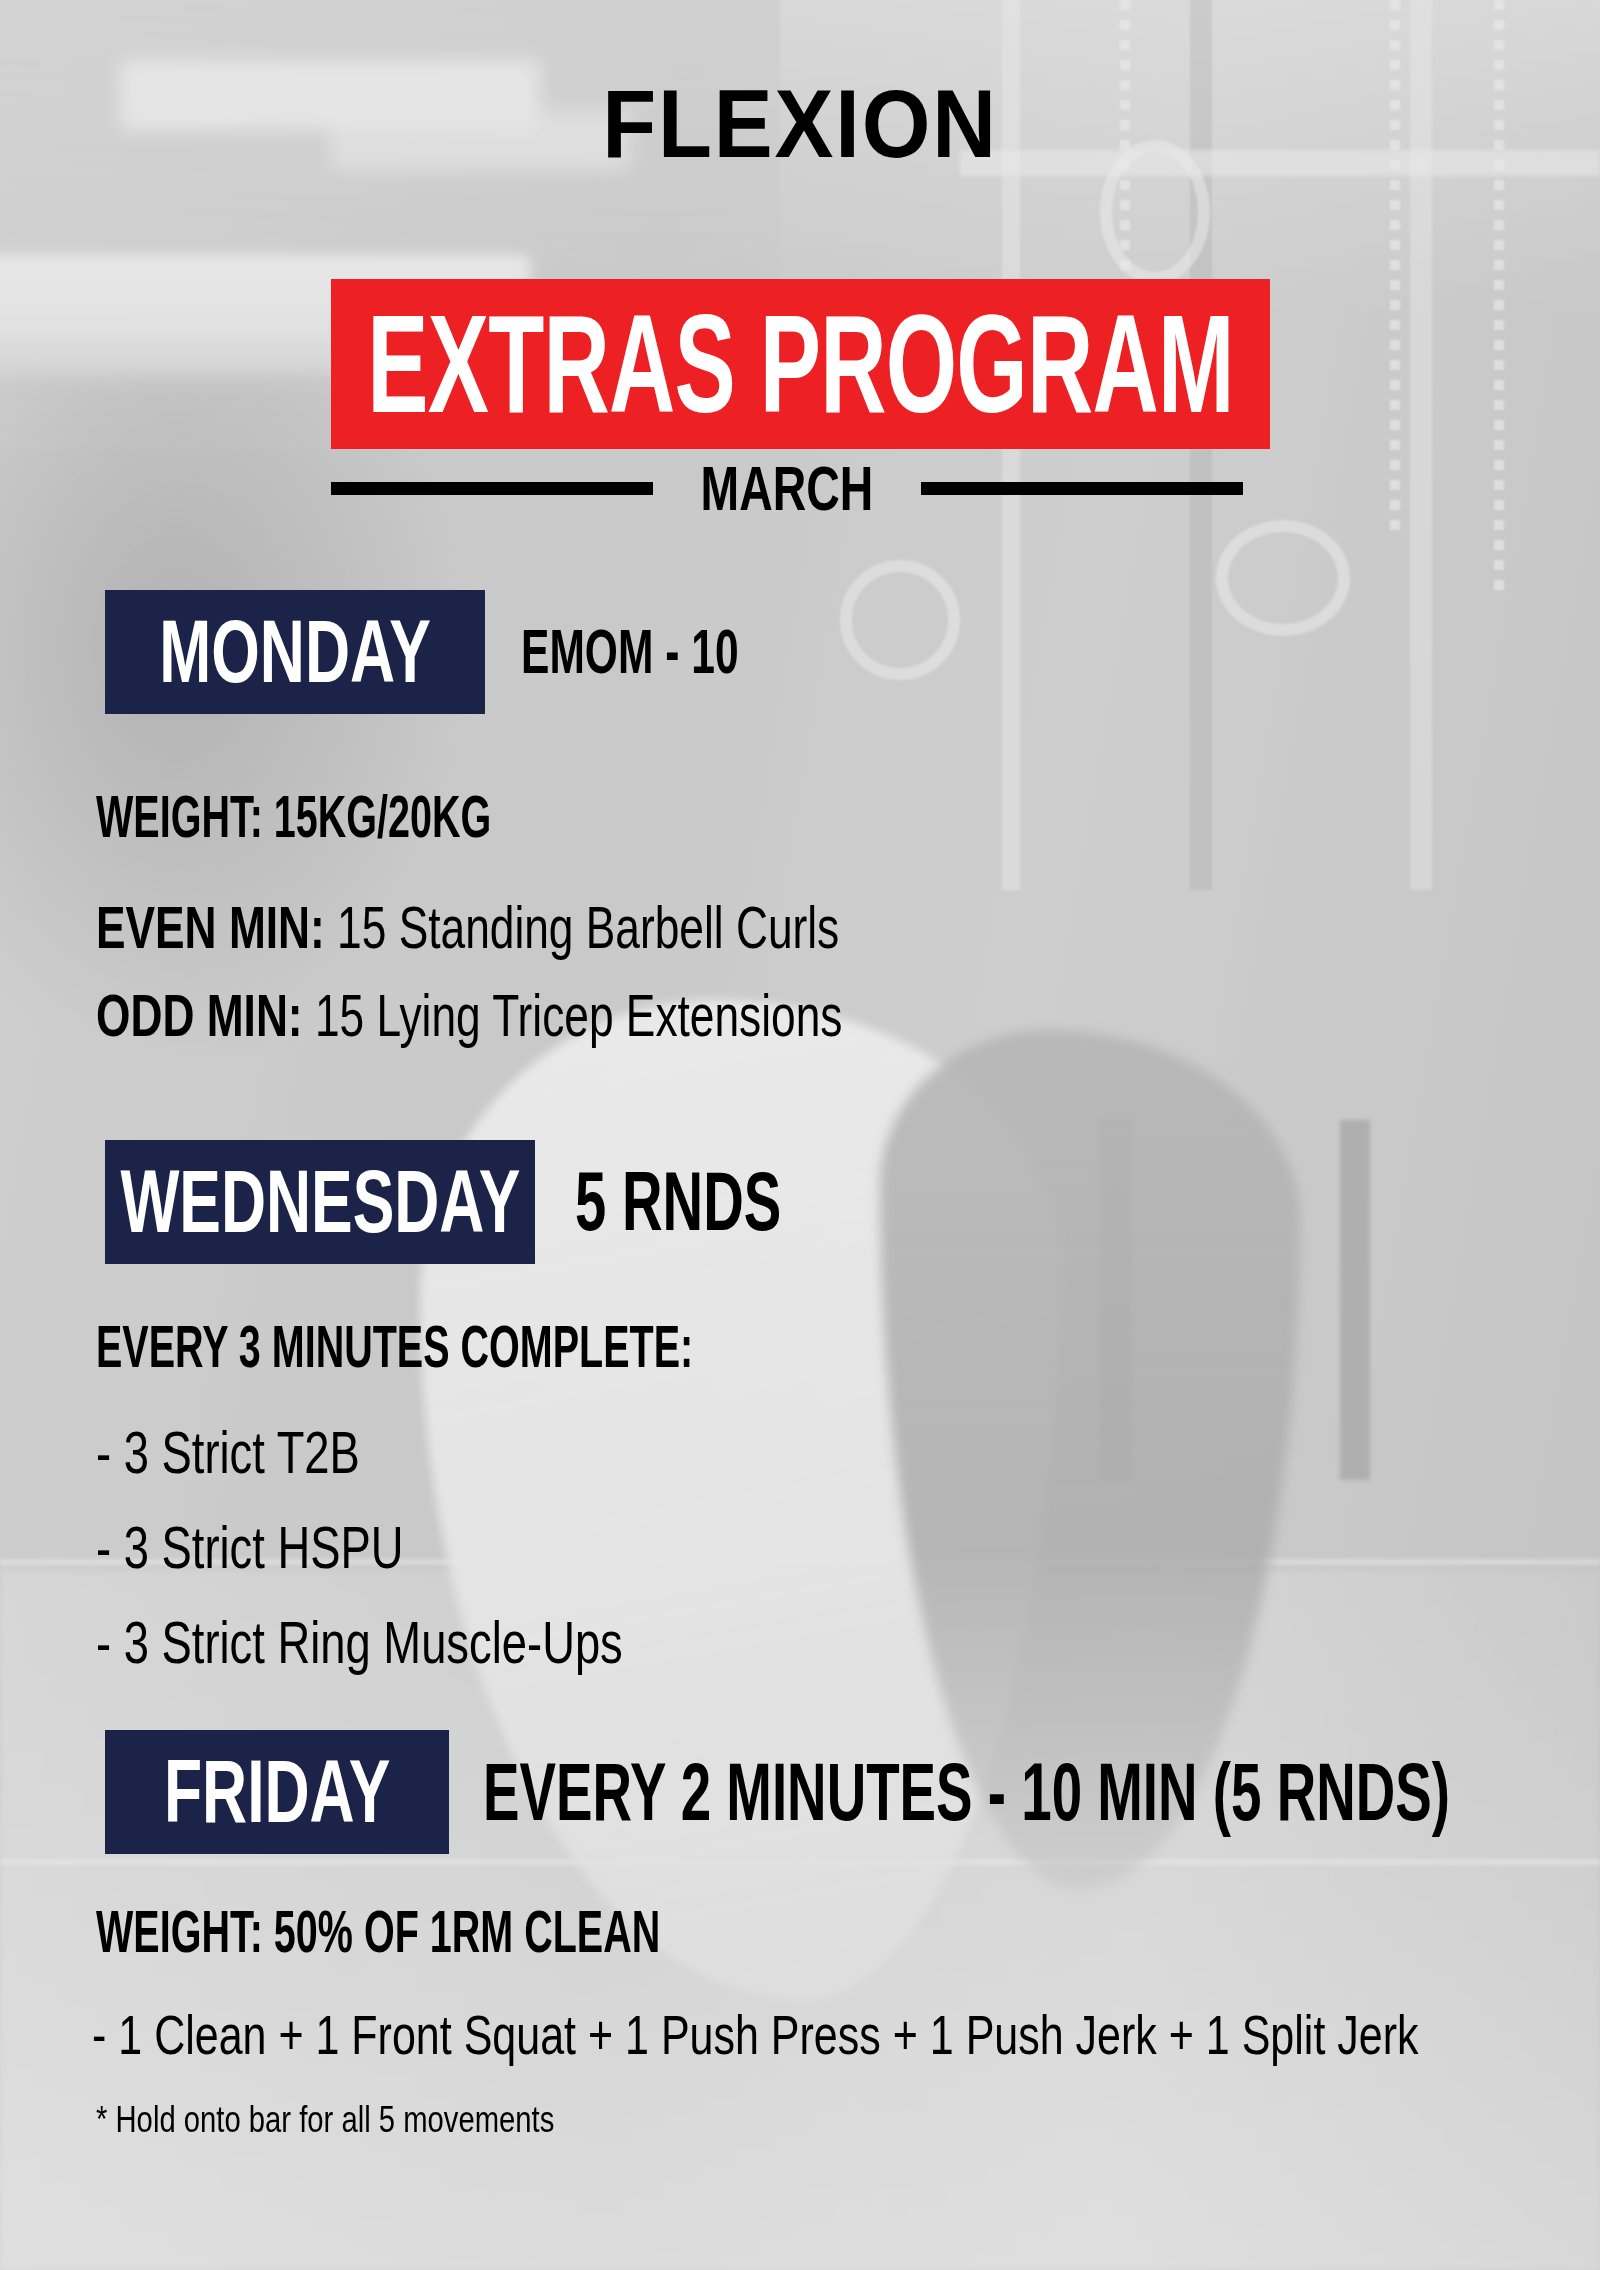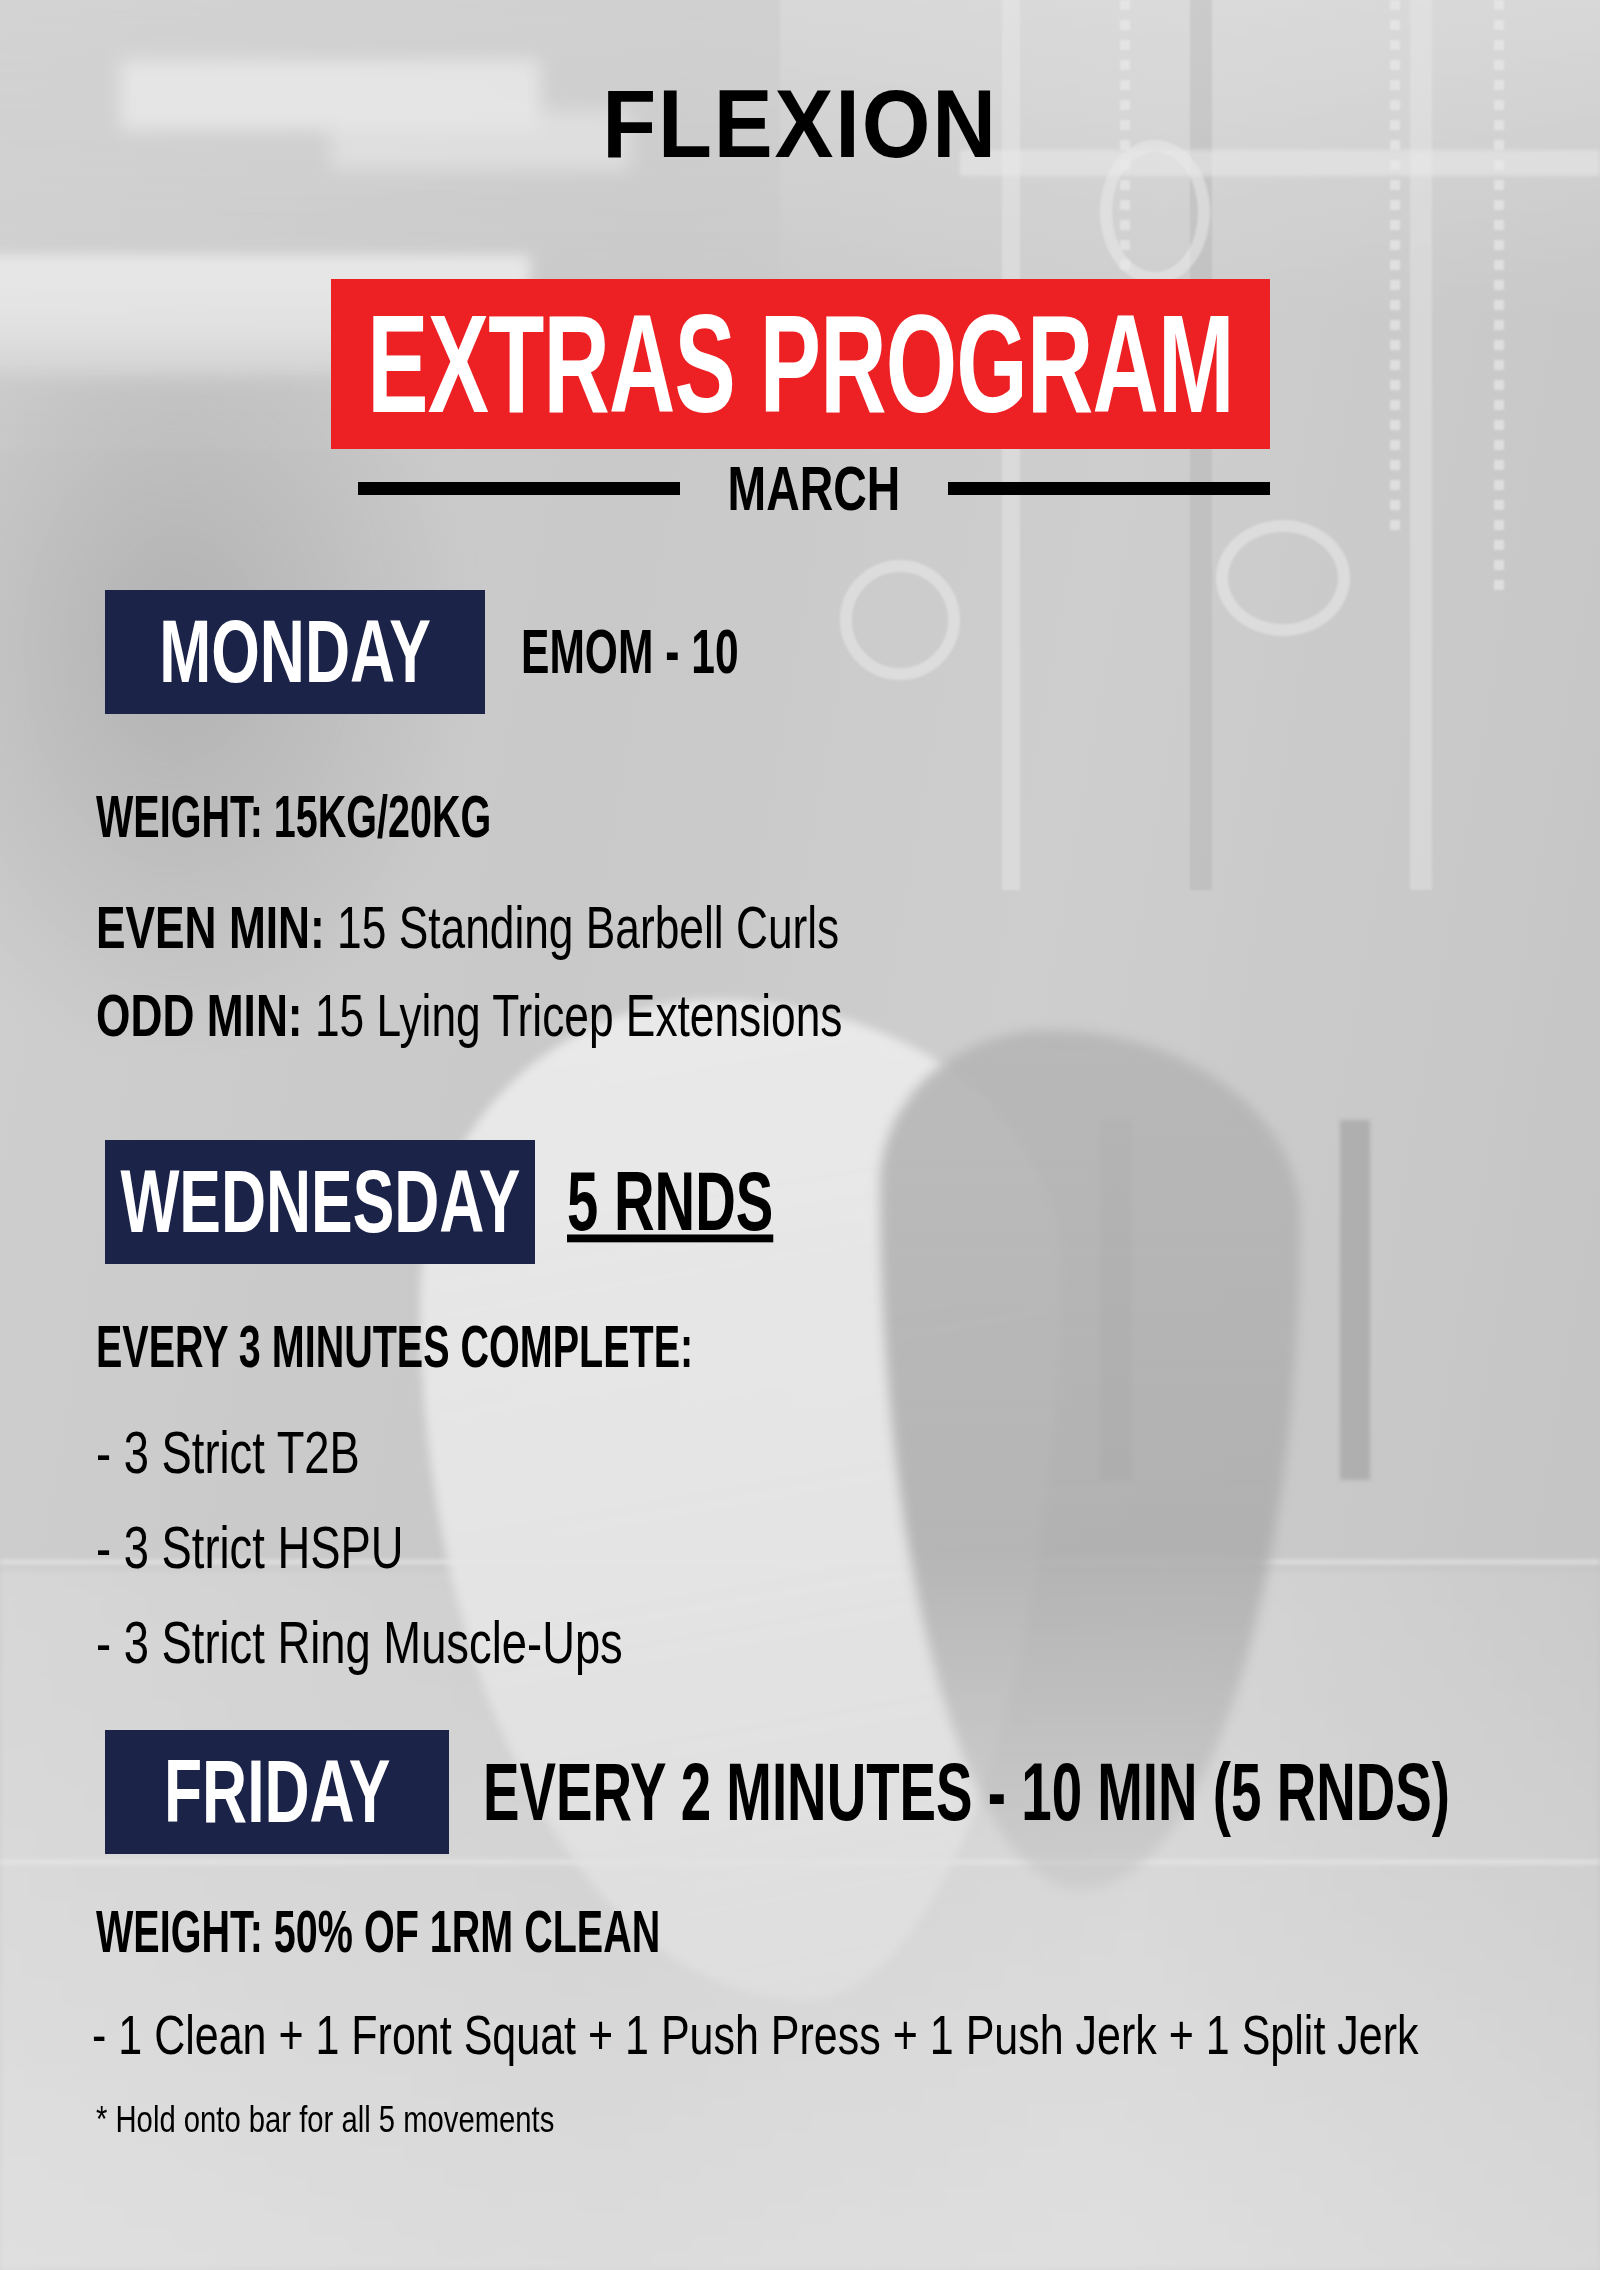--- a/index.html
+++ b/index.html
@@ -193,21 +193,21 @@
     line-height: 1;
   }
 
   .month-row {
     position: absolute;
     left: 331px;
     top: 459px;
     width: 939px;
     display: flex;
     align-items: center;
-    justify-content: flex-end;
+    justify-content: flex-start;
     gap: 26px;
   }
   .rule {
     height: 13px;
     background: #000000;
     flex: 0 0 322px;
   }
   .month {
     font-family: "Liberation Sans Narrow", "Liberation Sans", sans-serif;
     font-weight: 700;
@@ -267,21 +267,21 @@
   #mon-weight { left: 96px; top: 790px; font-size: 52px; font-weight: 700; }
   #mon-weight .inner { transform: scaleX(0.76) scaleY(1.14); }
   #mon-even { left: 96px; top: 900px; font-size: 54px; }
   #mon-even .inner { transform: scaleX(0.82) scaleY(1.10); }
   #mon-odd  { left: 96px; top: 988px; font-size: 54px; }
   #mon-odd .inner { transform: scaleX(0.82) scaleY(1.10); }
 
   
   #wed-row { left: 96px; top: 1140px; }
   #wed-row .day-tag { width: 430px; height: 124px; font-size: 80px; }
-  #wed-row .day-sub { font-size: 74px; margin-left: 32px; text-decoration: underline; }
+  #wed-row .day-sub { font-size: 74px; margin-left: 40px; }
 
   #wed-head { left: 96px; top: 1320px; font-size: 52px; font-weight: 700; }
   #wed-head .inner { transform: scaleX(0.76) scaleY(1.14); }
   #wed-i1 { left: 96px; top: 1425px; font-size: 54px; }
   #wed-i1 .inner { transform: scaleX(0.84) scaleY(1.10); }
   #wed-i2 { left: 96px; top: 1520px; font-size: 54px; }
   #wed-i2 .inner { transform: scaleX(0.84) scaleY(1.10); }
   #wed-i3 { left: 96px; top: 1615px; font-size: 54px; }
   #wed-i3 .inner { transform: scaleX(0.84) scaleY(1.10); }
 

